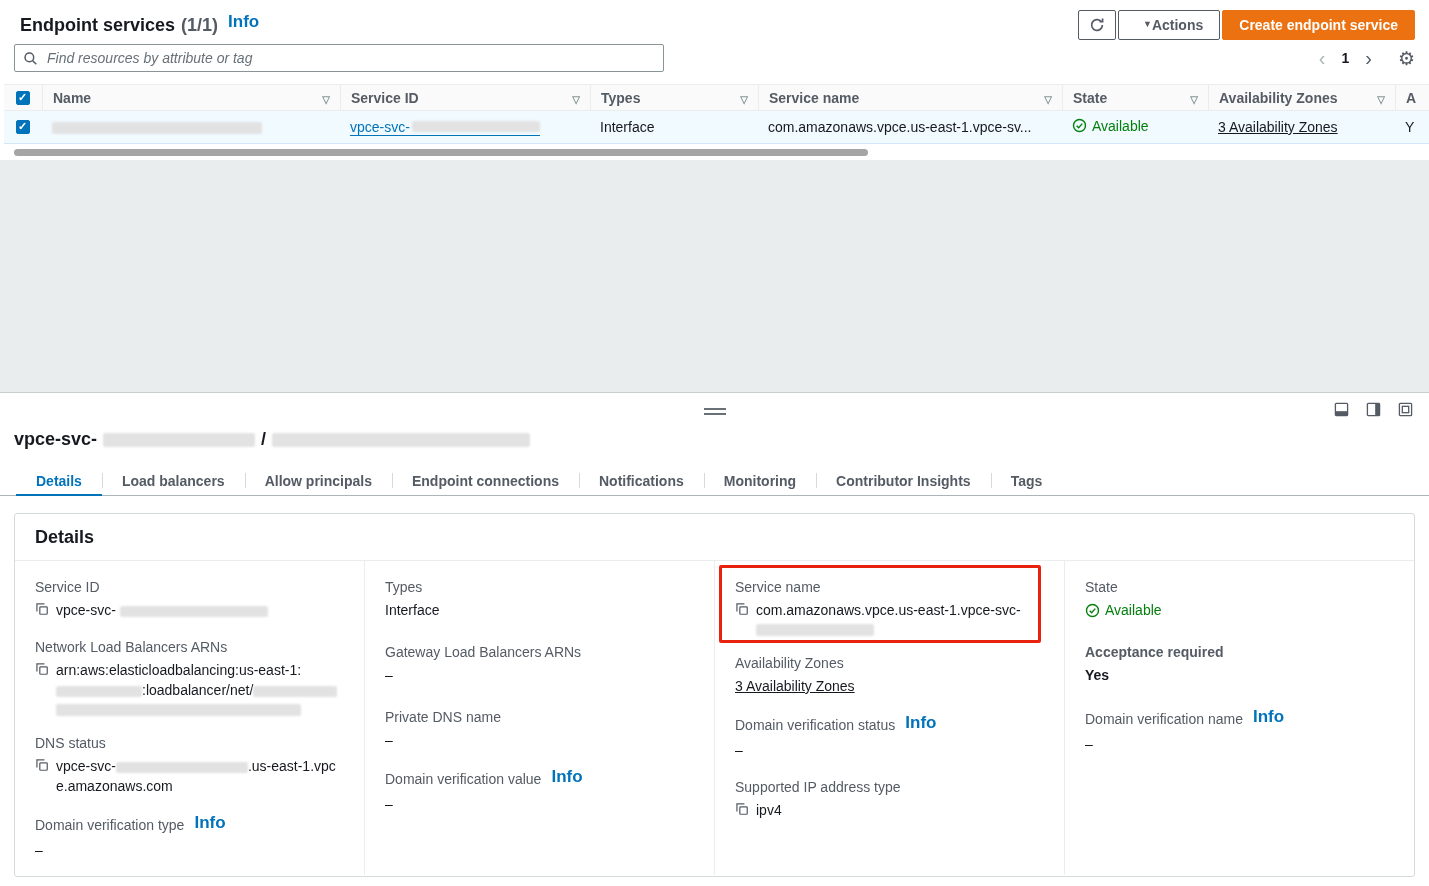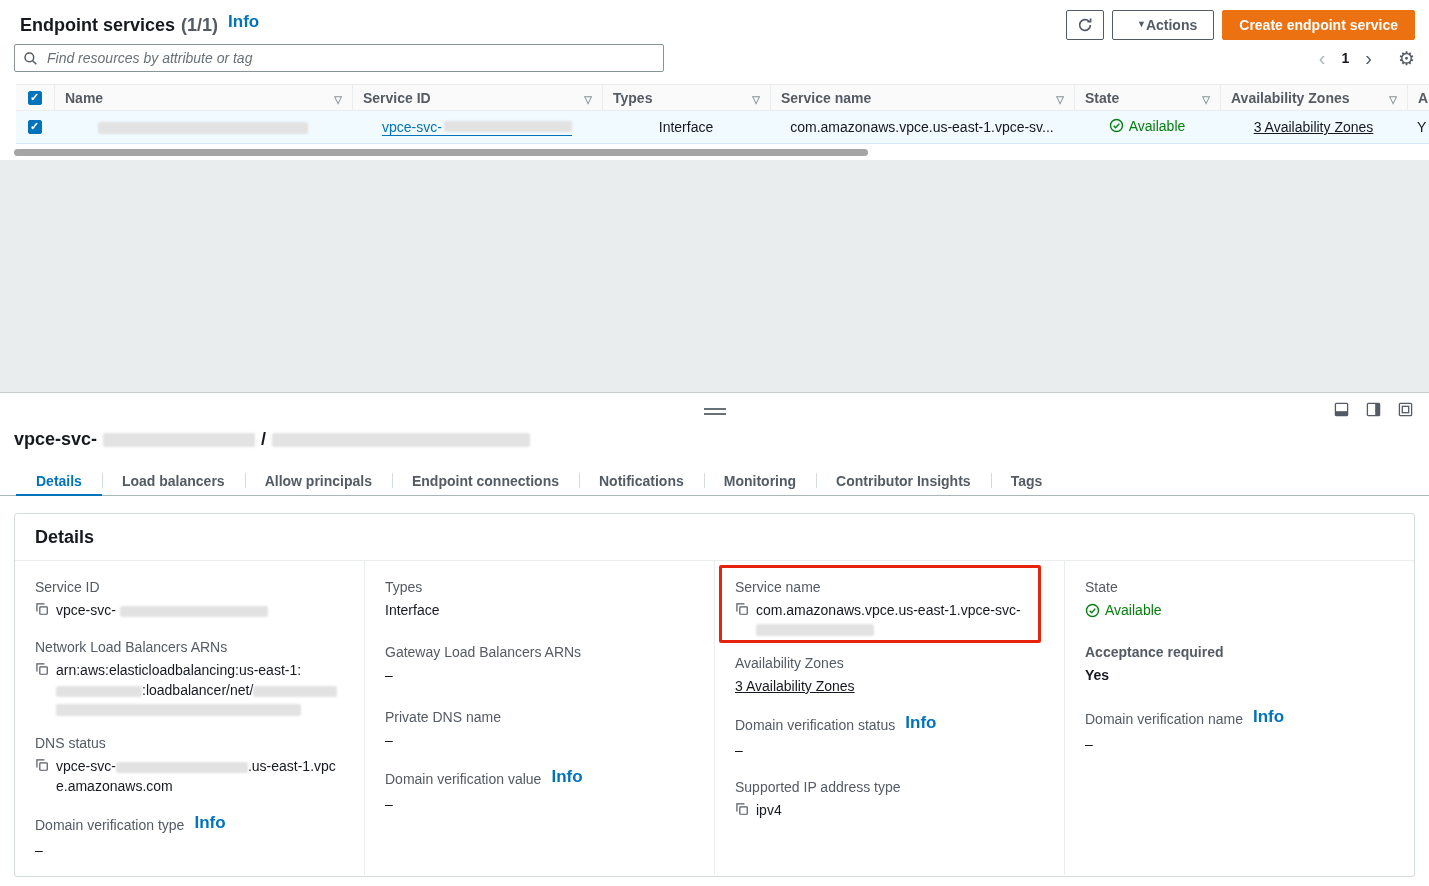--- a/index.html
+++ b/index.html
@@ -11,41 +11,41 @@
   body{
     width:1429px;height:886px;position:relative;overflow:hidden;background:#fff;
     font-family:"Liberation Sans",sans-serif;font-size:14px;color:var(--dark-text);
   }
   
   .top-section{position:absolute;top:0;left:0;right:0;height:160px;background:#fff;}
   .header-row{position:absolute;top:8px;left:14px;right:14px;height:34px;display:flex;align-items:center;margin-left:6px;}
   .page-title{font-size:18px;font-weight:700;}
   .page-count{font-size:18px;font-weight:700;color:var(--gray-text);margin-left:6px;}
   .info-link{color:var(--link);font-size:17px;font-weight:700;margin-left:10px;position:relative;top:-3px;cursor:pointer;}
-  .header-actions{margin-left:auto;display:flex;gap:8px;align-items:center;}
+  .header-actions{margin-left:auto;display:flex;gap:2px;align-items:center;}
   .btn{height:30px;border:1px solid var(--gray-text);background:#fff;color:var(--gray-text);
        font-weight:700;font-size:14px;border-radius:2px;display:inline-flex;align-items:center;
        justify-content:center;padding:0 16px;cursor:pointer;font-family:inherit;}
   .btn-icon{width:38px;padding:0;}
   .btn-primary{background:var(--accent);border-color:var(--accent);color:#fff;}
   .caret::before{content:"▼";font-size:9px;margin-left:8px;position:relative;top:-1px;}
   .search-row{position:absolute;top:44px;left:14px;right:14px;height:28px;display:flex;align-items:center;}
   .search-box{width:650px;height:28px;border:1px solid #879596;border-radius:2px;display:flex;align-items:center;padding:0 8px;gap:7px;background:#fff;}
   .search-box svg{flex:none;}
   .search-input{border:none;outline:none;flex:1;font-style:italic;font-size:14px;color:var(--dark-text);font-family:inherit;background:transparent;}
   .search-input::placeholder{color:#687078;font-style:italic;}
   .pagination{margin-left:auto;display:flex;align-items:center;gap:14px;}
   .pg-prev::before{content:"‹";font-size:20px;color:#aab7b8;}
   .pg-next::before{content:"›";font-size:20px;color:var(--gray-text);}
   .pg-btn{background:none;border:none;padding:0 2px;cursor:pointer;line-height:1;}
   .pg-num{font-weight:700;color:var(--dark-text);font-size:14px;}
   .gear-btn{background:none;border:none;cursor:pointer;margin-left:10px;padding:0;}
   .gear-btn::before{content:"⚙";font-size:19px;color:var(--gray-text);}
   
-  .table{position:absolute;top:84px;left:16px;right:0;text-align:center;}
+  .table{position:absolute;top:84px;left:4px;right:0;}
   .thead{display:flex;height:27px;background:#fafafa;border-top:1px solid var(--border);border-bottom:1px solid var(--border);align-items:stretch;}
   .th{display:flex;align-items:center;justify-content:space-between;padding:0 10px;font-weight:700;color:var(--gray-text);font-size:14px;border-left:1px solid var(--border);cursor:pointer;overflow:hidden;white-space:nowrap;}
   .th:first-child{border-left:none;justify-content:center;}
   .filter-icon::before{content:"▽";font-size:10px;color:#879596;margin-left:8px;}
   .tr{display:flex;height:33px;align-items:center;background:#f1faff;border-bottom:1px solid #d3e7f9;cursor:pointer;}
   .td{padding:0 10px;white-space:nowrap;overflow:hidden;}
   .col-cb{width:38px;flex:none;display:flex;justify-content:center;align-items:center;}
   .col-name{width:298px;flex:none;}
   .col-sid{width:250px;flex:none;}
   .col-types{width:168px;flex:none;}

